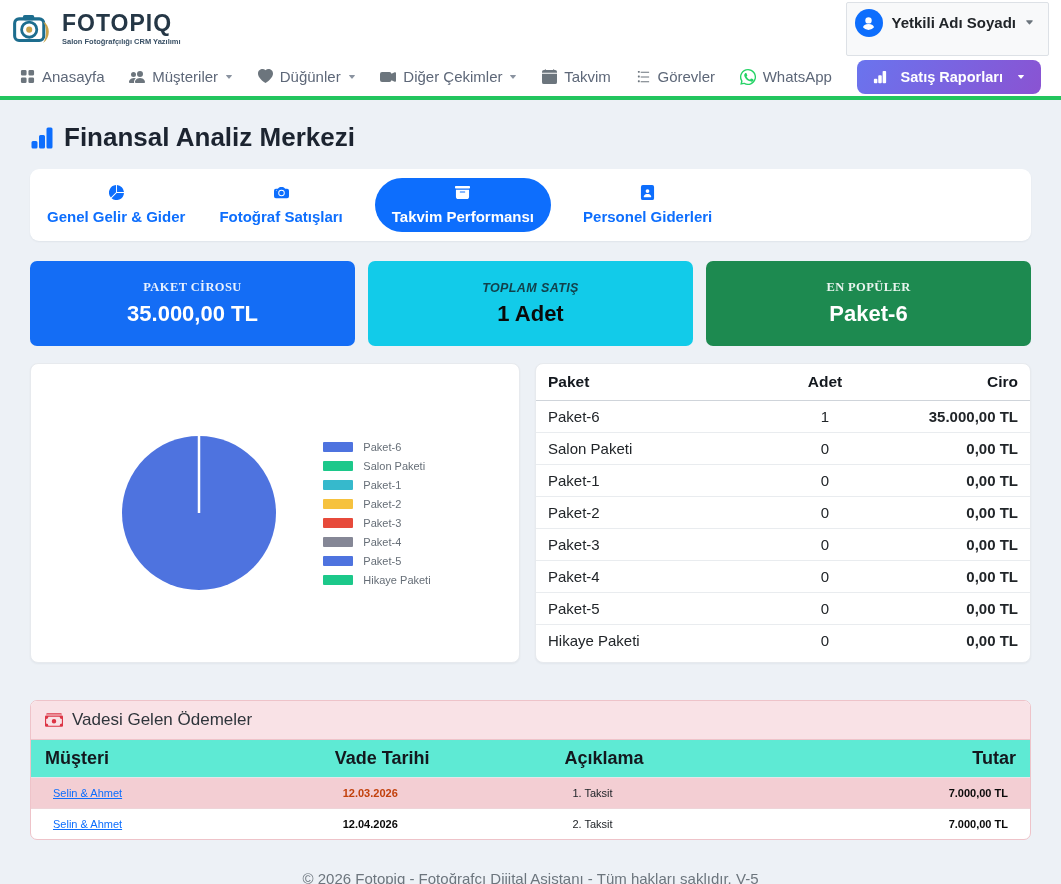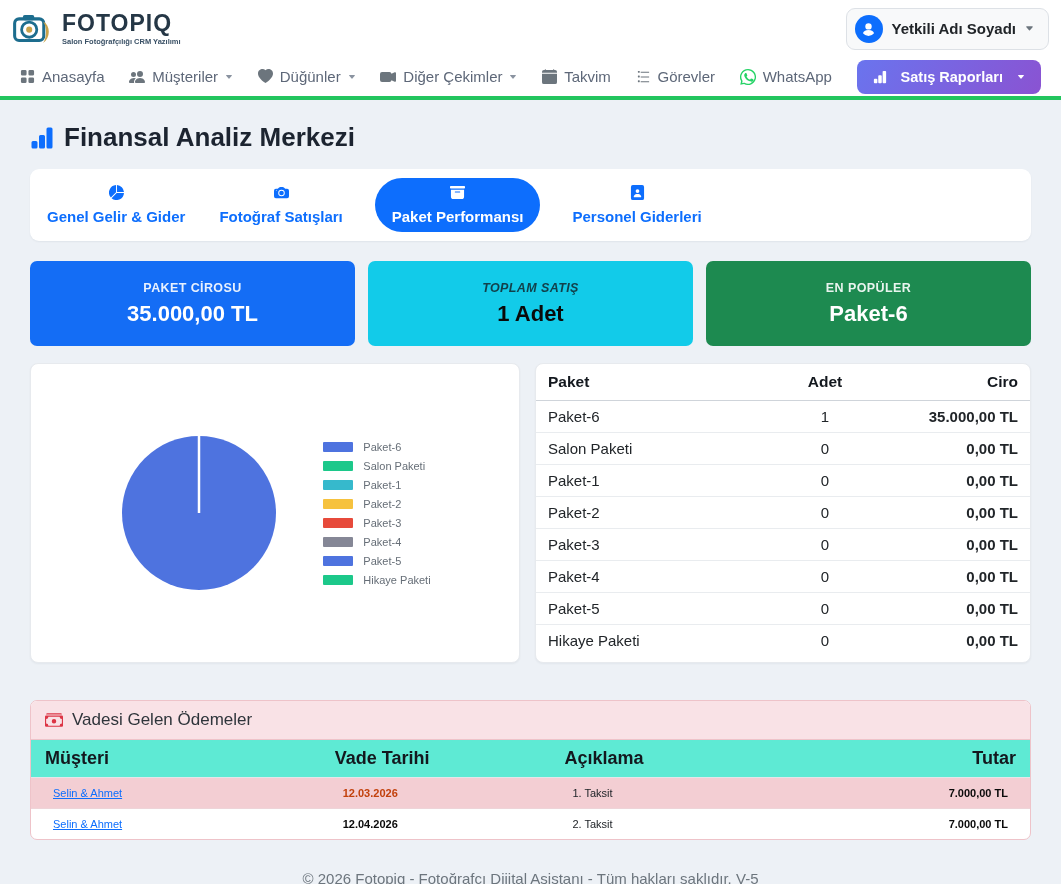--- a/index.html
+++ b/index.html
@@ -6,21 +6,21 @@
   html,body { width:1061px; height:884px; overflow:hidden; }
   body { font-family:"Liberation Sans","DejaVu Sans",sans-serif; background:#edf1f6; color:#212529; }
   svg { display:block; }
 
   
   .topbar { height:57px; background:#ffffff; display:flex; align-items:center; justify-content:space-between; padding:0 12px; }
   .logo { display:flex; align-items:center; gap:8px; }
   .logo-text-wrap { display:flex; flex-direction:column; }
   .logo-title { font-size:23px; font-weight:bold; color:#253746; letter-spacing:1px; line-height:1; }
   .logo-sub { font-size:7.5px; font-weight:bold; color:#3a5166; margin-top:2px; }
-  .user-btn { display:flex; align-items:center; gap:9px; background:#f8f9fa; border:1px solid #dde1e6; border-radius:9px; padding:6px 14px 6px 8px; cursor:pointer; font-size:15px; font-weight:bold; color:#212529; }
+  .user-btn { display:flex; align-items:center; gap:9px; background:#f8f9fa; border:1px solid #dde1e6; border-radius:2px; padding:6px 14px 18px 8px; cursor:pointer; font-size:15px; font-weight:bold; color:#212529; }
   .avatar-circle { width:28px; height:28px; border-radius:50%; background:#0d6efd; display:flex; align-items:center; justify-content:center; }
 
   
   .navbar { height:43px; background:#ffffff; border-bottom:4px solid #22c55e; display:flex; align-items:center; justify-content:space-between; padding:0 20px; }
   .nav-item { display:flex; align-items:center; gap:7px; color:#5d6778; font-size:15px; cursor:pointer; }
   .nav-item .caret { color:#8a93a0; }
   .whatsapp-green { color:#25d366; }
   .sales-btn { display:flex; align-items:center; gap:14px; color:#ffffff; font-size:14.5px; font-weight:bold; background:linear-gradient(120deg,#6a74ee 0%,#8a53d2 100%); border:none; border-radius:8px; padding:9px 16px; cursor:pointer;justify-content:space-between; }
 
   
@@ -30,21 +30,21 @@
 
   .tabs-card { margin-top:16px; background:#ffffff; border-radius:9px; box-shadow:0 1px 2px rgba(20,30,50,.06); padding:9px 15px; display:flex; align-items:center; gap:30px; }
   .tab { display:flex; align-items:center; gap:8px; color:#0d6efd; font-size:15px; font-weight:bold; cursor:pointer; padding:7px 2px; border-radius:50px;flex-direction:column; }
   .tab.active { background:#0d6efd; color:#ffffff; padding:7px 17px; }
 
   .stats-row { display:flex; gap:13px; margin-top:20px; }
   .stat-card { flex:1; height:85px; border-radius:7px; display:flex; flex-direction:column; align-items:center; justify-content:center; gap:6px; }
   .stat-label { font-size:12.5px; font-weight:bold; letter-spacing:.4px; }
   .stat-value { font-size:22px; font-weight:bold; }
   .stat-light { color:#ffffff; }
-  .stat-light .stat-label { color:rgba(255,255,255,.9); }
+  .stat-light .stat-label { color:rgba(255,255,255,.9);font-family:Liberation Serif, serif; }
   .stat-dark { color:#0a0a0a; }
   .stat-dark .stat-label { color:#12414b;font-style:italic; }
 
   .content-row { display:flex; gap:15px; margin-top:17px; }
   .chart-card { width:490px; height:300px; background:#ffffff; border:1px solid #e7eaee; border-radius:8px; box-shadow:0 1px 2px rgba(20,30,50,.05); display:flex; align-items:center; justify-content:center; gap:44px; }
   .legend { display:flex; flex-direction:column; gap:7px; }
   .legend-item { display:flex; align-items:center; gap:10px; }
   .legend-swatch { width:30px; height:10px; border-radius:1px; }
   .legend-label { font-size:11px; color:#666e77; }
 
@@ -190,21 +190,21 @@
       <svg width="15" height="15" viewBox="0 0 16 16" fill="currentColor">
           <path d="M10.5 8.5a2.5 2.5 0 1 1-5 0 2.5 2.5 0 0 1 5 0z"></path>
           <path d="M2 4a2 2 0 0 0-2 2v6a2 2 0 0 0 2 2h12a2 2 0 0 0 2-2V6a2 2 0 0 0-2-2h-1.172a2 2 0 0 1-1.414-.586l-.828-.828A2 2 0 0 0 9.172 2H6.828a2 2 0 0 0-1.414.586l-.828.828A2 2 0 0 1 3.172 4H2zm.5 2a.5.5 0 1 1 0-1 .5.5 0 0 1 0 1zm9 2.5a3.5 3.5 0 1 1-7 0 3.5 3.5 0 0 1 7 0z"></path>
         </svg>
       <span>Fotoğraf Satışları</span>
     </div>
     <div class="tab active">
       <svg width="15" height="15" viewBox="0 0 16 16" fill="currentColor">
           <path d="M12.643 15C13.979 15 15 13.845 15 12.5V5H1v7.5C1 13.845 2.021 15 3.357 15h9.286zM5.5 7h5a.5.5 0 0 1 0 1h-5a.5.5 0 0 1 0-1zM.8 1a.8.8 0 0 0-.8.8V3a.8.8 0 0 0 .8.8h14.4A.8.8 0 0 0 16 3V1.8a.8.8 0 0 0-.8-.8H.8z"></path>
         </svg>
-      <span>Paket Performansı</span>
+      <span>Takvim Performansı</span>
     </div>
     <div class="tab">
       <svg width="15" height="15" viewBox="0 0 16 16" fill="currentColor">
           <path d="M3 0a2 2 0 0 0-2 2v12a2 2 0 0 0 2 2h10a2 2 0 0 0 2-2V2a2 2 0 0 0-2-2H3zm5 4.5a2 2 0 1 1 0 4 2 2 0 0 1 0-4zm4 8c0 .5-.5.5-.5.5h-7s-.5 0-.5-.5 .5-3 4-3 4 2.5 4 3z"></path>
         </svg>
       <span>Personel Giderleri</span>
     </div>
   </div>
 
   <div class="stats-row">

